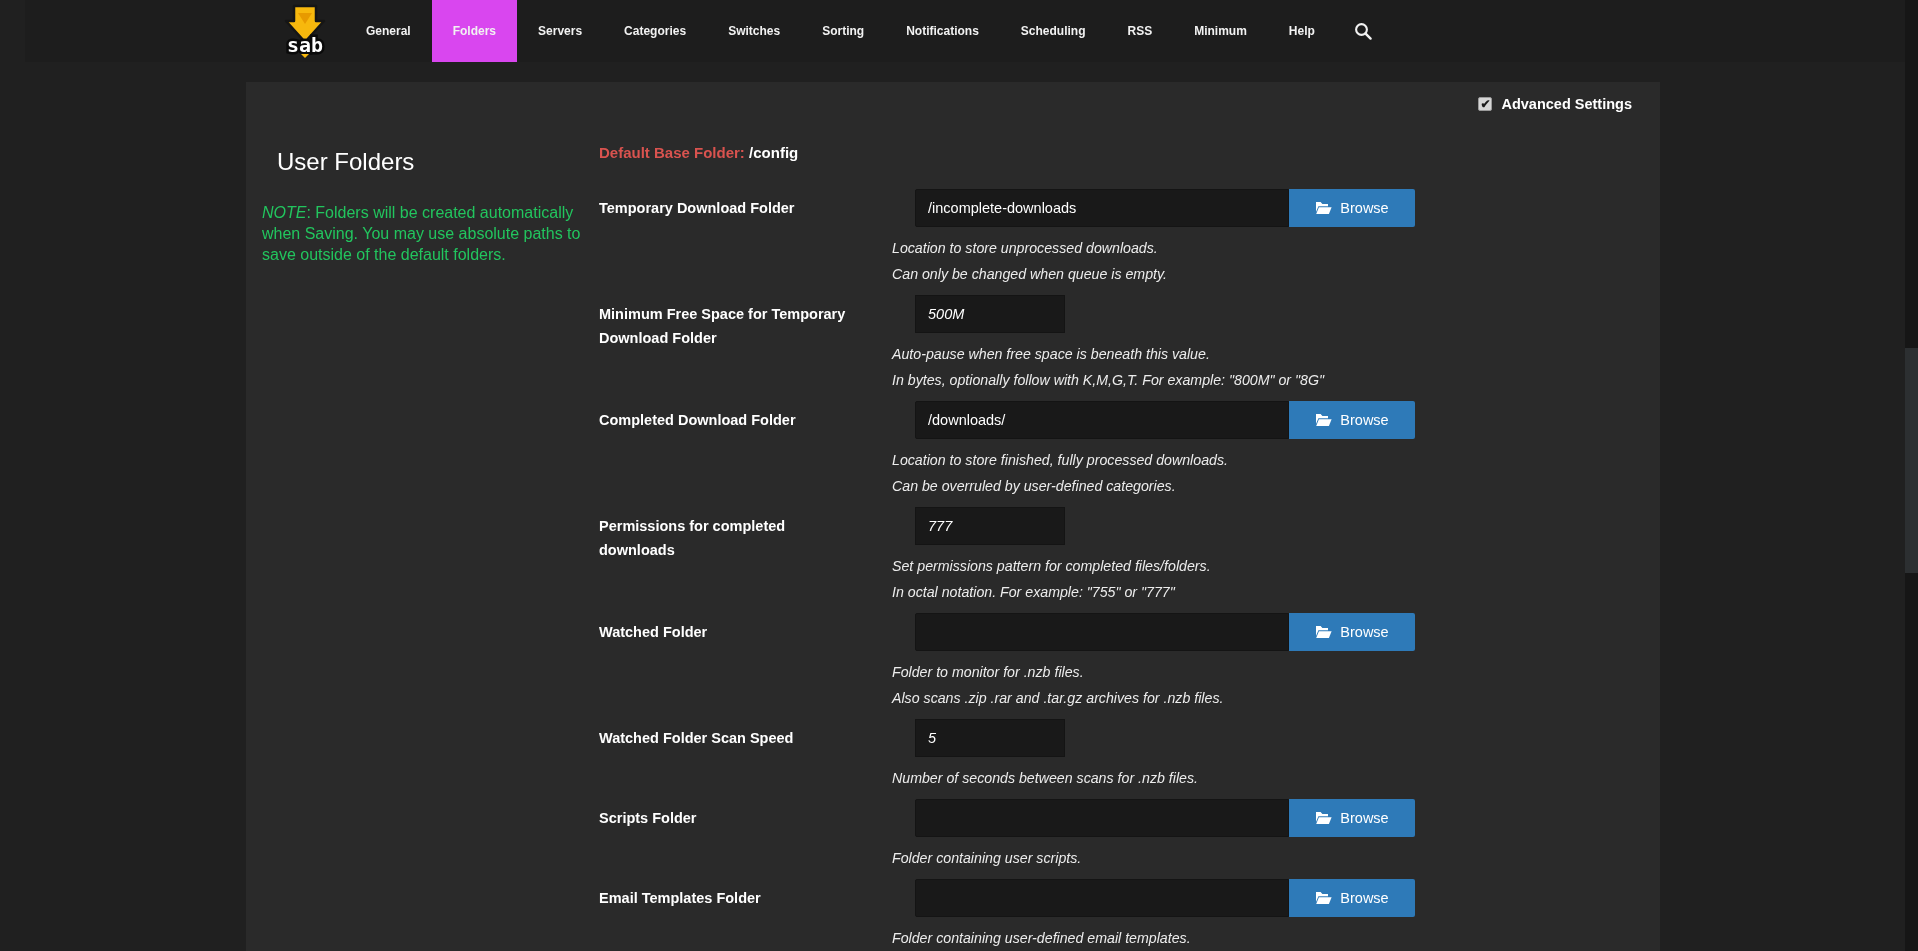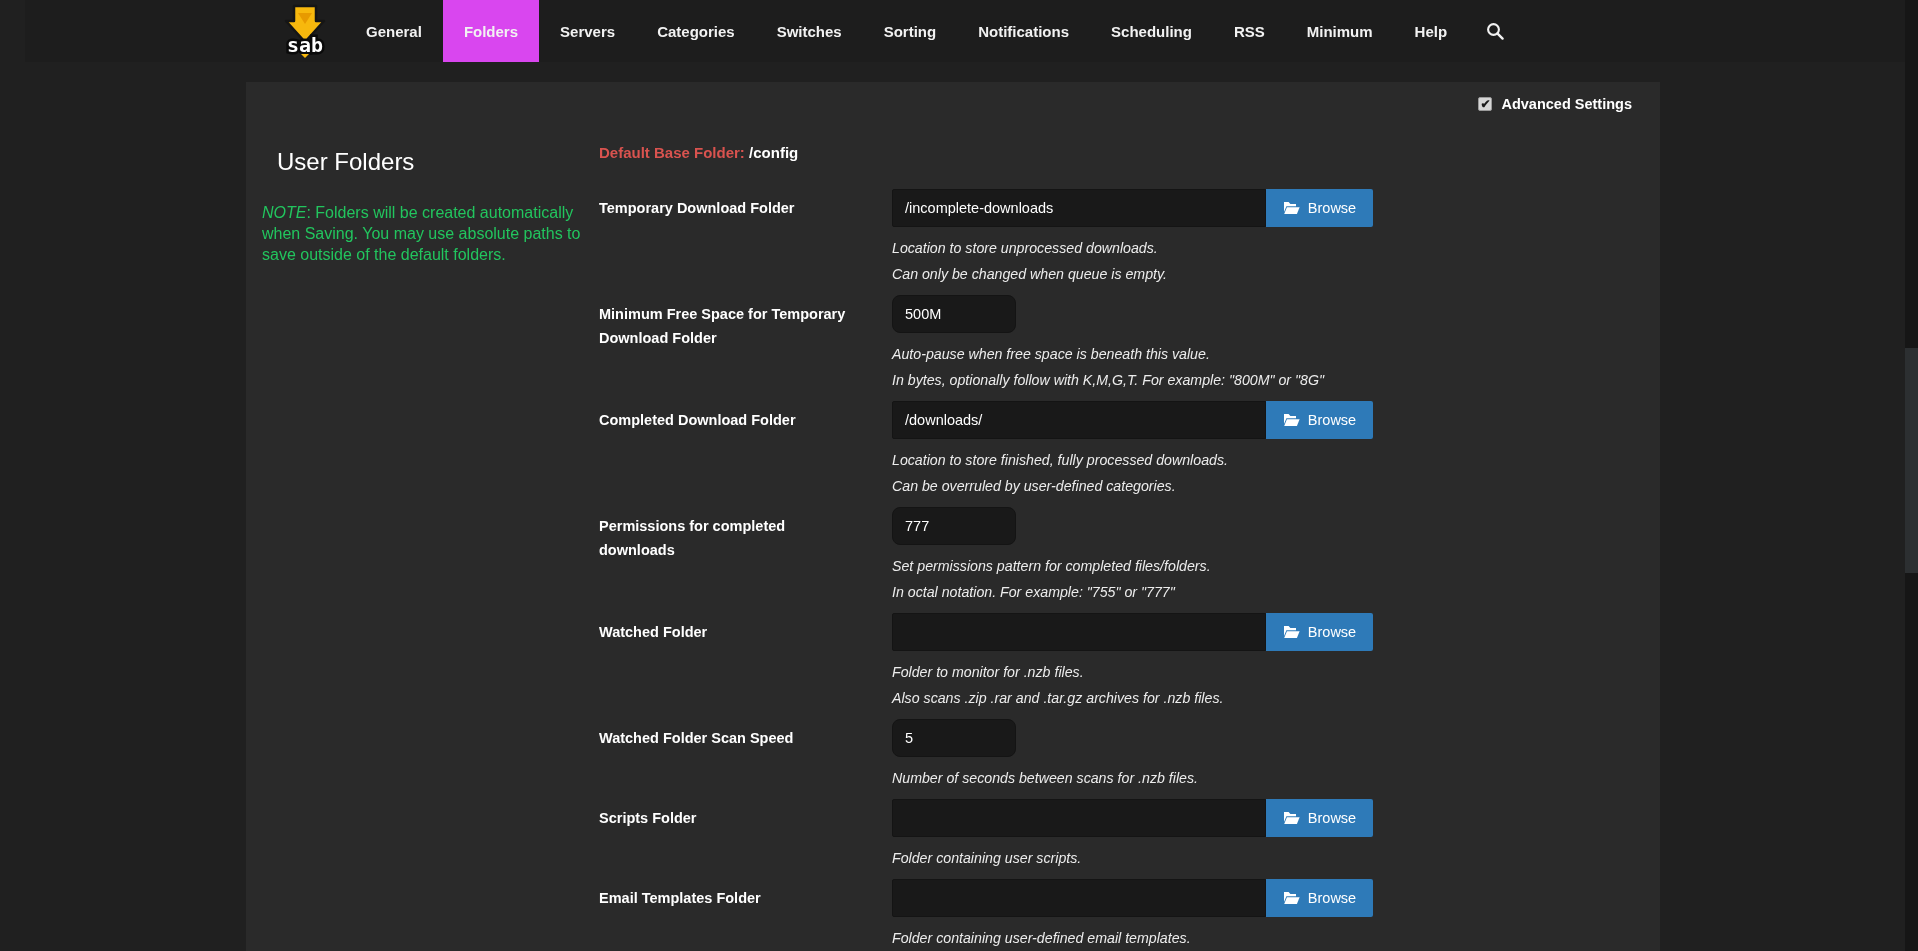--- a/index.html
+++ b/index.html
@@ -17,21 +17,21 @@
     background: #1d1d1d;
     display: flex; align-items: center;
     padding-left: 252px;
     margin-left: 25px;
   }
   .logo { width: 56px; height: 54px; margin-right: 12px; flex: 0 0 auto; cursor: pointer; }
   .nav-items { display: flex; height: 62px; align-items: stretch; }
   .nav-item {
     display: flex; align-items: center;
     padding: 0 21px;
-    font-size: 15px; font-weight: bold; color: #f2f2f2;
+    font-size: 12px; font-weight: bold; color: #f2f2f2;
     cursor: pointer; white-space: nowrap;
   }
   .nav-item.active { background: #d946ef; }
   .nav-search { display: flex; align-items: center; padding: 0 18px; cursor: pointer; }
 
   
   .panel {
     position: absolute; left: 246px; top: 82px; width: 1414px; bottom: 0;
     background: #2a2a2a;
   }
@@ -63,26 +63,26 @@
   .form-row { display: grid; grid-template-columns: 269px 1fr; margin-bottom: 8px; gap: 24px; }
   .row-label {
     font-size: 14.5px; font-weight: bold; color: #fff;
     line-height: 24px; padding-top: 7px; padding-right: 14px;
   }
   .input-group { display: flex; align-items: stretch; }
   .text-input {
     height: 38px; background: #191919; border: 1px solid #141414;
     color: #fff; font-size: 14.5px; padding: 0 12px;
     font-family: "Liberation Sans", sans-serif;
-    border-radius: 2px 0 0 2px; outline: none;
+    border-radius: 2px 0 0 2px; outline: none; margin-left: 23px;
   }
   .text-input.long { width: 374px; }
-  .text-input.short { width: 124px; border-radius: 8px; }
+  .text-input.short { width: 150px; border-radius: 0; font-style: italic; }
   .browse-btn {
-    width: 107px; height: 38px; border: none; cursor: pointer;
+    width: 126px; height: 38px; border: none; cursor: pointer;
     background: #2e7ab8; color: #fff; font-size: 14.5px;
     font-family: "Liberation Sans", sans-serif;
     display: inline-flex; align-items: center; justify-content: center; gap: 8px;
     border-radius: 0 2px 2px 0;
   }
   .help {
     margin-top: 8px; font-style: italic; font-size: 14.2px;
     line-height: 26px; color: #ededed;
   }
 

